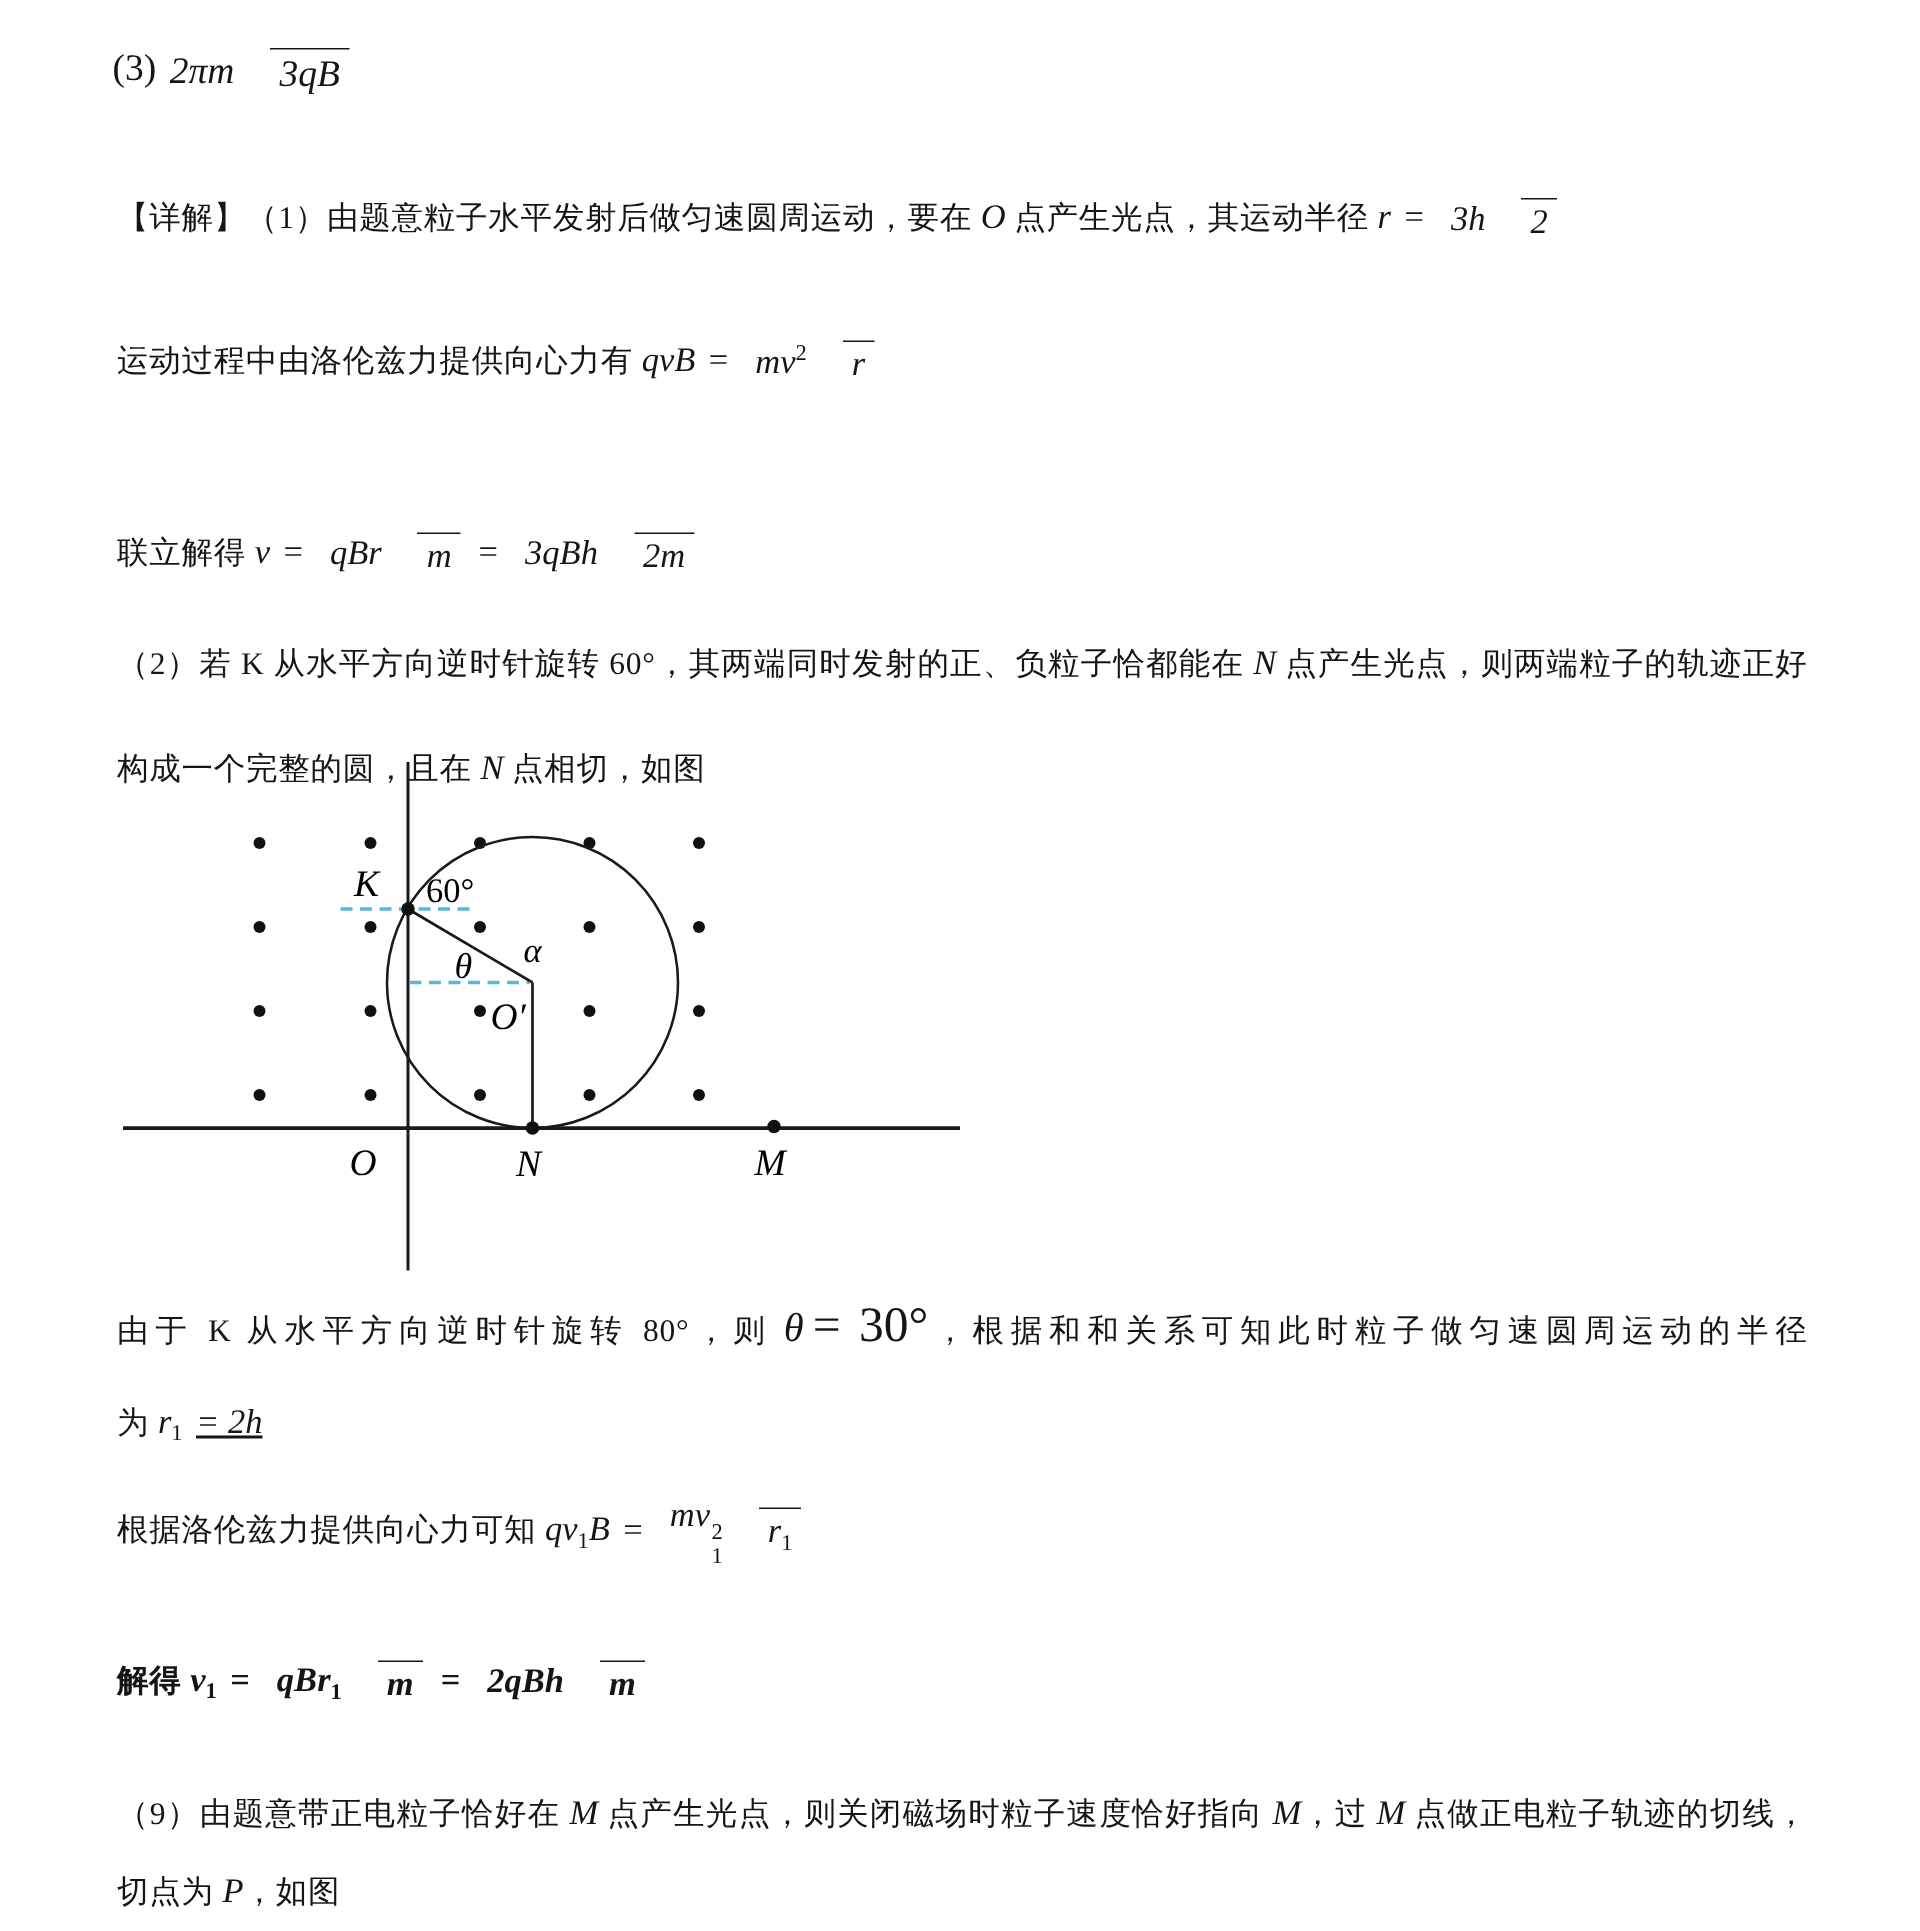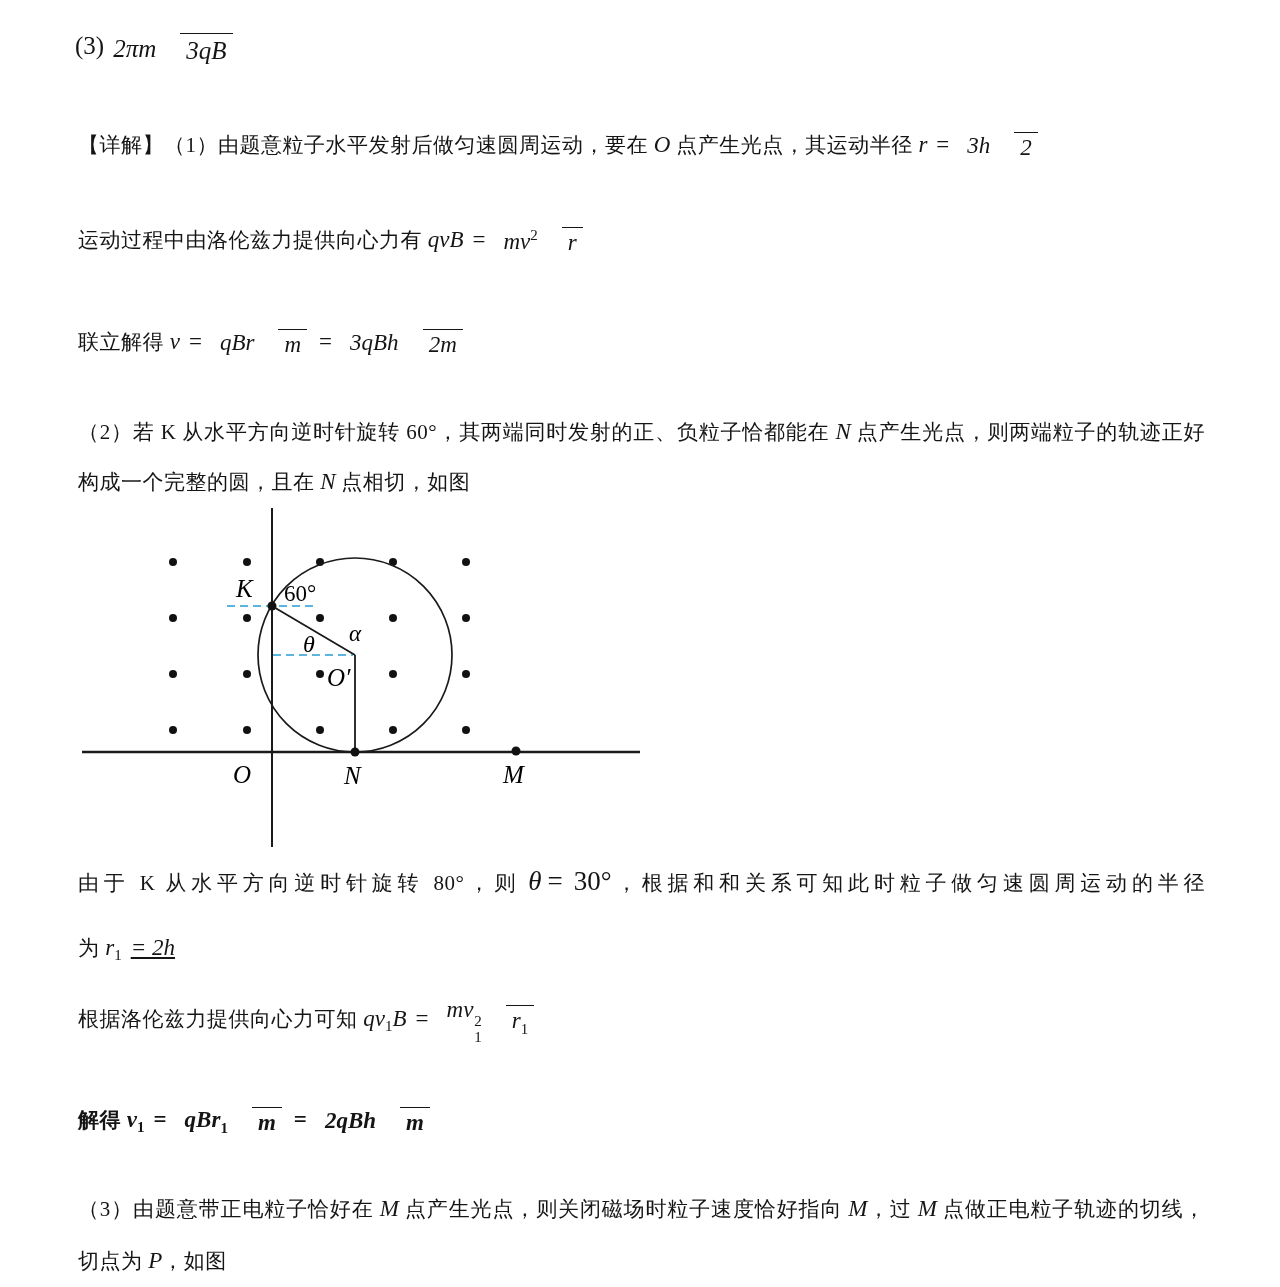--- a/index.html
+++ b/index.html
@@ -13,21 +13,21 @@
   .eq{font-family:"Liberation Serif",serif;font-style:normal;font-size:23px;margin:0 9px;}
   .frac{display:inline-flex;flex-direction:row;align-items:center;vertical-align:middle;
         font-size:23px;line-height:1.25;font-style:italic;margin:0 3px;}
   .frac .num{padding:0 6px 1px;}
   .frac .den{border-top:1.6px solid #151515;padding:1px 6px 0;margin-left:18px;}
   .big{font-size:25px;}
   sup.ms,sub.ms{font-size:15px;font-style:normal;letter-spacing:0;}
   .stk{display:inline-flex;flex-direction:column;align-items:flex-start;font-size:15px;
        line-height:1.05;vertical-align:-9px;font-style:normal;margin-left:1px;}
   .theta-big{font-size:27px;font-style:italic;margin-left:8px;}
-  .eq-big{font-size:27px;margin-left:6px;}
+  .eq-big{font-size:33px;margin-left:6px;}
   svg text{font-family:"Liberation Serif",serif;}
   .itl{font-style:italic;}
 </style>
 </head>
 <body>
 
 <div id="page">
 
   <div class="line" style="left:75px;top:27px;">
     <span class="mn big">(3)</span><span class="frac big">
@@ -43,31 +43,31 @@
       </span>
   </div>
 
   <div class="line" style="left:78px;top:222px;text-align:center;">
     <span class="cjk">运动过程中由洛伦兹力提供向心力有 </span><span class="mi">qvB</span><span class="eq">=</span><span class="frac">
         <span class="num"><span>mv</span><sup class="ms">2</sup></span>
         <span class="den">r</span>
       </span>
   </div>
 
-  <div class="line" style="left:78px;top:324px;">
+  <div class="line" style="left:78px;top:350px;">
     <span class="cjk">联立解得 </span><span class="mi">v</span><span class="eq">=</span><span class="frac">
         <span class="num">qBr</span>
         <span class="den">m</span>
       </span><span class="eq">=</span><span class="frac">
         <span class="num">3qBh</span>
         <span class="den">2m</span>
       </span>
   </div>
 
-  <div class="para" style="left:78px;top:407px;width:1127px;line-height:49px;">
+  <div class="para" style="left:78px;top:407px;width:1127px;line-height:70px;">
     <span class="cjk">（2）若 K 从水平方向逆时针旋转 60°，其两端同时发射的正、负粒子恰都能在 </span><span class="mi">N</span><span class="cjk"> 点产生光点，则两端粒子的轨迹正好构成一个完整的圆，且在 </span><span class="mi">N</span><span class="cjk"> 点相切，如图</span>
   </div>
 
   <svg style="position:absolute;left:60px;top:503px;" width="600" height="348" viewBox="60 503 600 348">
 
     <g fill="#111">
       <circle cx="173" cy="562" r="4"></circle>
         <circle cx="247" cy="562" r="4"></circle>
         <circle cx="320" cy="562" r="4"></circle>
         <circle cx="393" cy="562" r="4"></circle>
@@ -136,16 +136,16 @@
     <span class="cjk">解得 </span><span class="mi">v</span><sub class="ms">1</sub><span class="eq">=</span><span class="frac">
         <span class="num"><span>qBr</span><sub class="ms">1</sub></span>
         <span class="den">m</span>
       </span><span class="eq">=</span><span class="frac">
         <span class="num">2qBh</span>
         <span class="den">m</span>
       </span>
   </div>
 
   <div class="para" style="left:78px;top:1183px;width:1127px;line-height:52px;">
-    <span class="cjk">（3）由题意带正电粒子恰好在 </span><span class="mi">M</span><span class="cjk"> 点产生光点，则关闭磁场时粒子速度恰好指向 </span><span class="mi">M</span><span class="cjk">，过 </span><span class="mi">M</span><span class="cjk"> 点做正电粒子轨迹的切线，切点为 </span><span class="mi">P</span><span class="cjk">，如图</span>
+    <span class="cjk">（9）由题意带正电粒子恰好在 </span><span class="mi">M</span><span class="cjk"> 点产生光点，则关闭磁场时粒子速度恰好指向 </span><span class="mi">M</span><span class="cjk">，过 </span><span class="mi">M</span><span class="cjk"> 点做正电粒子轨迹的切线，切点为 </span><span class="mi">P</span><span class="cjk">，如图</span>
   </div>
 
 </div>
 
 </body></html>

